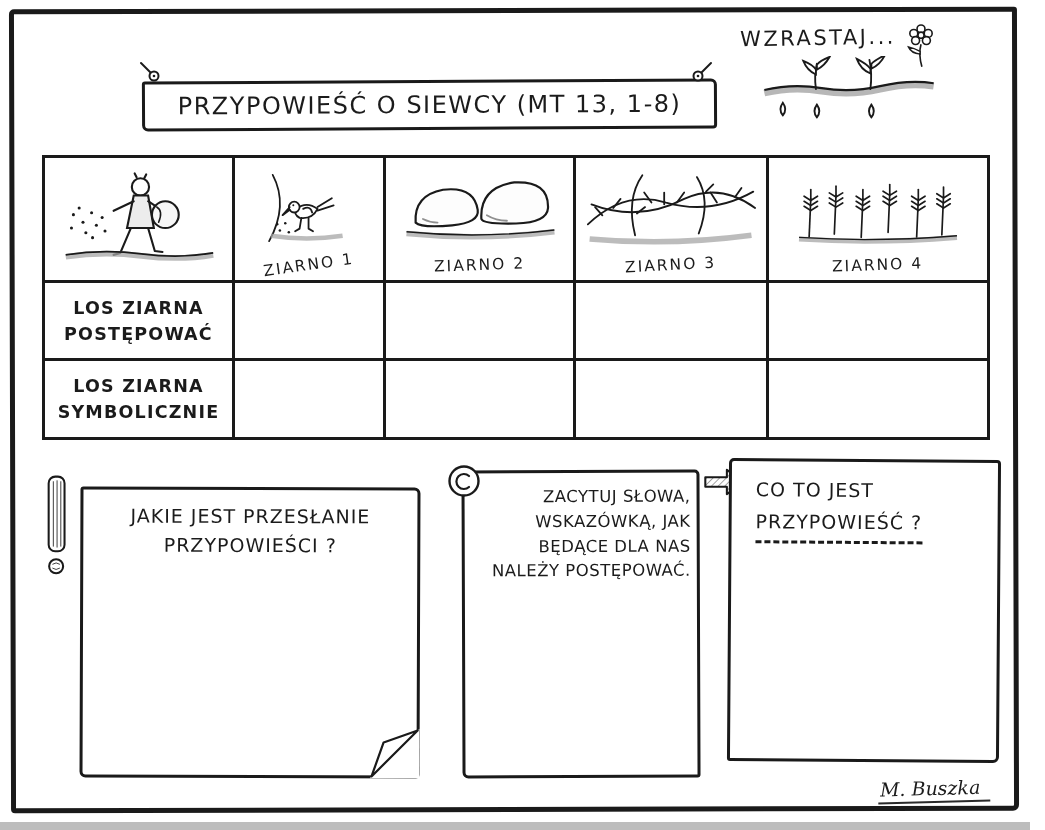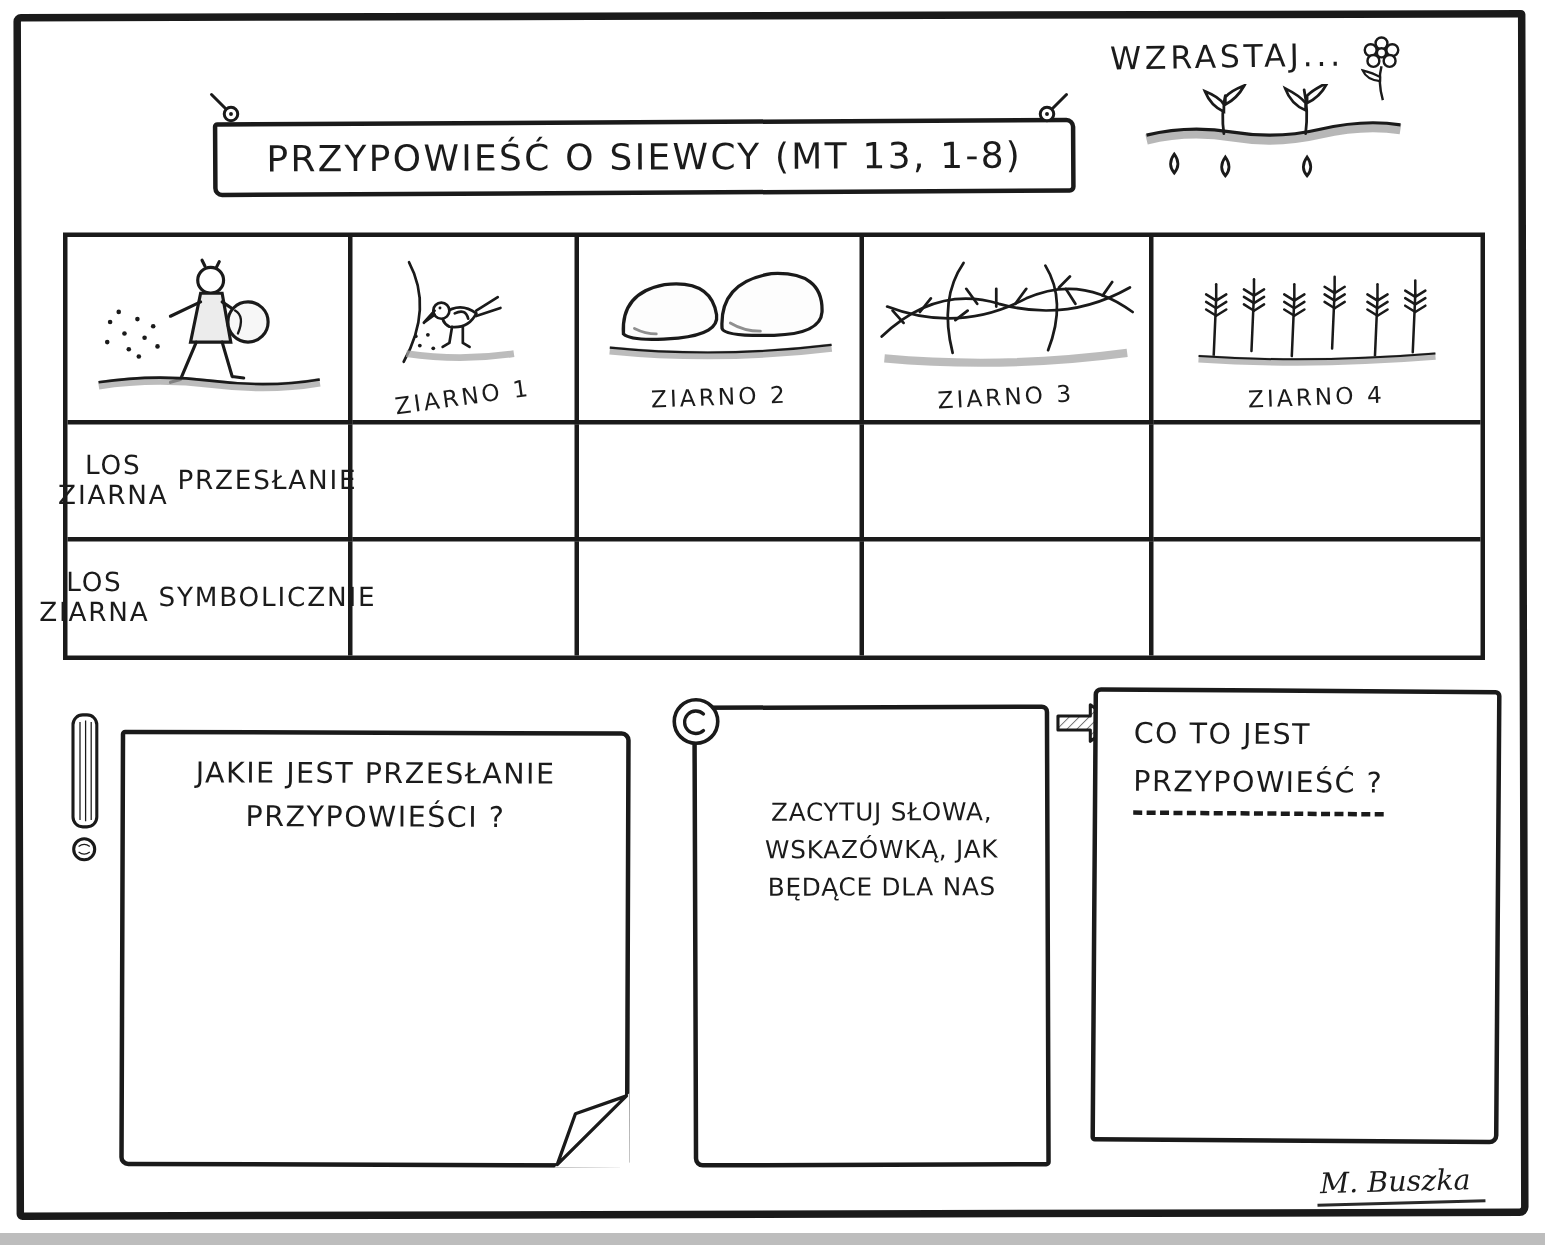--- a/index.html
+++ b/index.html
@@ -44,33 +44,33 @@
   .c-last{border-right:none;}
   .r-last{border-bottom:none;}
   .hcell{display:flex;flex-direction:column;align-items:center;padding:4px 2px 6px;}
   .hcell .art{flex:1;min-height:0;display:flex;align-items:center;justify-content:center;}
   .seed-label{font-size:15.5px;letter-spacing:2px;white-space:nowrap;margin-top:2px;}
   .rot1{transform:rotate(-8deg);}
   .rot2{transform:rotate(-2deg);}
   .rot3{transform:rotate(-3deg);}
   .rot4{transform:rotate(-2deg);}
   .rlabel{
-    display:flex;flex-direction:row;justify-content:center;align-items:center;gap:6px;
-    font-size:17.5px;letter-spacing:1.2px;text-align:center;
+    display:flex;flex-direction:column;justify-content:center;align-items:center;gap:6px;
+    font-size:17.5px;letter-spacing:1.2px;text-align:center;font-weight:bold;
   }
 
   
   .note{box-sizing:border-box;border:3px solid #1a1a1a;background:#fff;}
   .note1{left:80px;top:487px;width:340px;height:291px;border-radius:3px 6px 4px 6px;transform:rotate(0.2deg);}
   .note1-title{padding-top:12px;text-align:center;font-size:19px;letter-spacing:1px;line-height:1.55;}
   .note1-title span{display:block;}
   .fold{position:absolute;right:-3px;bottom:-3px;}
 
   .note2{left:462px;top:470px;width:238px;height:308px;border-radius:4px 5px 3px 6px;transform:rotate(-0.2deg);}
-  .note2-text{padding:12px 6px 0 20px;text-align:center;font-size:16.5px;letter-spacing:0.5px;line-height:1.5;margin-top:45px;}
+  .note2-text{padding:12px 6px 0 20px;text-align:right;font-size:16.5px;letter-spacing:0.5px;line-height:1.5;}
   .note2-text span{display:block;white-space:nowrap;}
   .bubble{left:446px;top:463px;z-index:3;}
 
   .note3{left:728px;top:459px;width:272px;height:303px;border-radius:5px 4px 6px 3px;transform:rotate(0.4deg);}
   .note3-text{padding:12px 8px 0 24px;font-size:19px;letter-spacing:1px;line-height:1.7;}
   .note3-text span{display:block;}
   .note3-text .dashed{display:inline-block;border-bottom:3px dashed #1a1a1a;padding-bottom:2px;}
   .arrow{left:703px;top:467px;}
   .excl{left:44px;top:474px;}
 
@@ -241,21 +241,21 @@
           <use href="#stalk" x="176" y="25"></use>
           <path d="M6,82 Q95,88 194,80" stroke="#a5a5a5" stroke-width="6" fill="none" opacity="0.75"></path>
           <path d="M6,80 Q95,86 194,78" stroke="#1a1a1a" stroke-width="1.6" fill="none"></path>
         </svg>
       </div>
       <span class="seed-label rot4">ZIARNO 4</span>
     </div>
 
     <div class="cell rlabel">
       <span>LOS ZIARNA</span>
-      <span>PRZESŁANIE</span>
+      <span>POSTĘPOWAĆ</span>
     </div>
     <div class="cell"></div>
     <div class="cell"></div>
     <div class="cell"></div>
     <div class="cell c-last"></div>
 
     <div class="cell rlabel r-last">
       <span>LOS ZIARNA</span>
       <span>SYMBOLICZNIE</span>
     </div>
@@ -284,20 +284,21 @@
 
   <svg class="bubble abs" width="36" height="36" viewBox="0 0 36 36">
     <circle cx="18" cy="18" r="14.5" fill="#fff" stroke="#1a1a1a" stroke-width="2.4"></circle>
     <path d="M23,13 A7.5,7.5 0 1 0 23,24" fill="none" stroke="#1a1a1a" stroke-width="2.2" stroke-linecap="round"></path>
   </svg>
   <div class="note note2 abs">
     <div class="note2-text">
       <span>ZACYTUJ SŁOWA,</span>
       <span>WSKAZÓWKĄ, JAK</span>
       <span>BĘDĄCE DLA NAS</span>
+      <span>NALEŻY POSTĘPOWAĆ.</span>
     </div>
   </div>
 
   <svg class="arrow abs" width="44" height="30" viewBox="0 0 46 32">
     <defs>
       <pattern id="hatchp" width="5" height="5" patternUnits="userSpaceOnUse" patternTransform="rotate(45)">
         <line x1="0" y1="0" x2="0" y2="5" stroke="#777" stroke-width="1.4"></line>
       </pattern>
     </defs>
     <path d="M2,11 L25,11 L25,3 L43,16 L25,29 L25,21 L2,21 Z" fill="url(#hatchp)" stroke="#1a1a1a" stroke-width="2.2" stroke-linejoin="round"></path>

